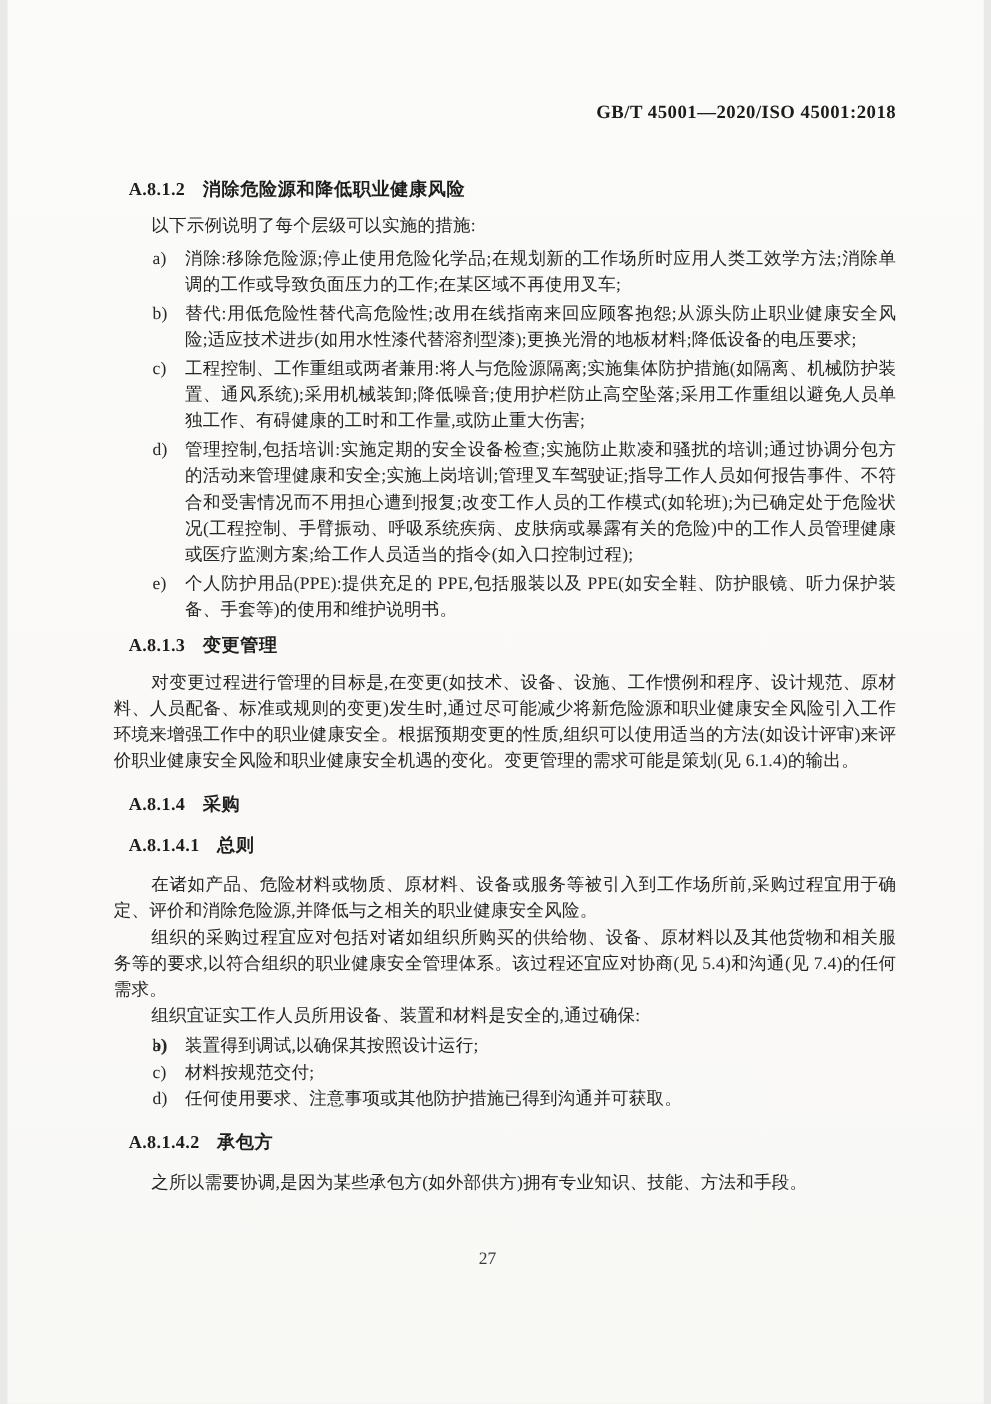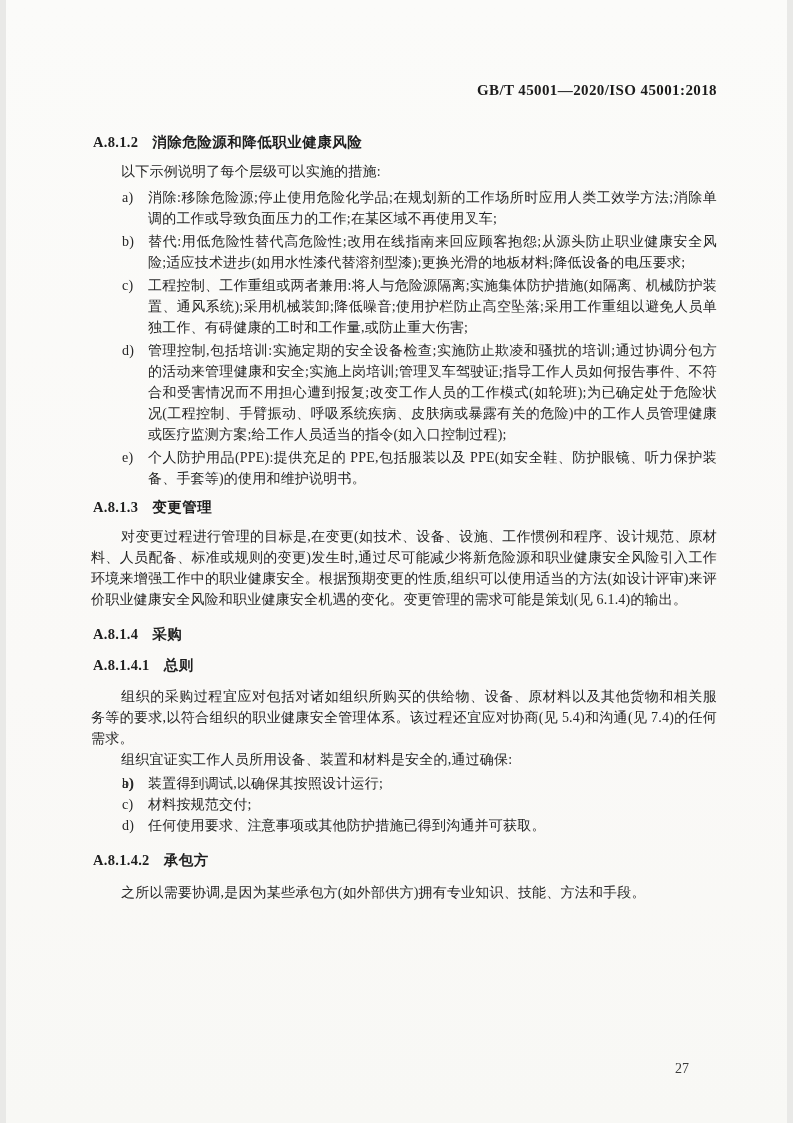--- a/index.html
+++ b/index.html
@@ -28,21 +28,21 @@
     letter-spacing: 0.4px;
     color: #1c1c1c;
   }
   .content {
     position: absolute;
     top: 130px;
     left: 85px;
     width: 626px;
   }
   .hd {
-    margin: 2px;
+    margin: 12px;
     font-size: 14.5px;
     line-height: 21px;
     font-weight: 700;
     color: #1e1e1e;
   }
   .hd .hd-num {
     font-family: "Liberation Serif", "DejaVu Serif", serif;
     margin-right: 14px;
     letter-spacing: 0.3px;
   }
@@ -80,24 +80,24 @@
   .list-a812 { margin-top: 5px; }
   .hd-a813  { margin-top: 8px;  margin-bottom: 8px; }
   .hd-a814  { margin-top: 14px; }
   .hd-a8141 { margin-top: 10px; margin-bottom: 10px; }
   .p-mid    { }
   .list-a8141 { margin-top: 3px; }
   .list-a8141 .li { margin-bottom: 0; }
   .hd-a8142 { margin-top: 14px; margin-bottom: 11px; }
   .page-number {
     position: absolute;
-    top: 1061px;
+    top: 1000px;
     left: 85px;
     width: 626px;
-    text-align: right;
+    text-align: center;
     padding-right: 28px;
     box-sizing: border-box;
     font-size: 14px;
     color: #3a3a3a;
   }
 </style>
 </head>
 <body>
 
 <div class="page">
@@ -134,20 +134,21 @@
     </div>
 
     <h2 class="hd hd-a813"><span class="hd-num">A.8.1.3</span><span class="hd-title">变更管理</span></h2>
 
     <p class="para indent">对变更过程进行管理的目标是,在变更(如技术、设备、设施、工作惯例和程序、设计规范、原材料、人员配备、标准或规则的变更)发生时,通过尽可能减少将新危险源和职业健康安全风险引入工作环境来增强工作中的职业健康安全。根据预期变更的性质,组织可以使用适当的方法(如设计评审)来评价职业健康安全风险和职业健康安全机遇的变化。变更管理的需求可能是策划(见 6.1.4)的输出。</p>
 
     <h2 class="hd hd-a814"><span class="hd-num">A.8.1.4</span><span class="hd-title">采购</span></h2>
 
     <h2 class="hd hd-a8141"><span class="hd-num">A.8.1.4.1</span><span class="hd-title">总则</span></h2>
 
+    <p class="para indent p-mid">在诸如产品、危险材料或物质、原材料、设备或服务等被引入到工作场所前,采购过程宜用于确定、评价和消除危险源,并降低与之相关的职业健康安全风险。</p>
     <p class="para indent p-mid">组织的采购过程宜应对包括对诸如组织所购买的供给物、设备、原材料以及其他货物和相关服务等的要求,以符合组织的职业健康安全管理体系。该过程还宜应对协商(见 5.4)和沟通(见 7.4)的任何需求。</p>
     <p class="para indent p-mid">组织宜证实工作人员所用设备、装置和材料是安全的,通过确保:</p>
 
     <div class="list list-a8141">
       <div class="li">
         <span class="li-label">a)</span>
       </div>
       <div class="li">
         <span class="li-label">b)</span>
         <span class="li-text">装置得到调试,以确保其按照设计运行;</span>

